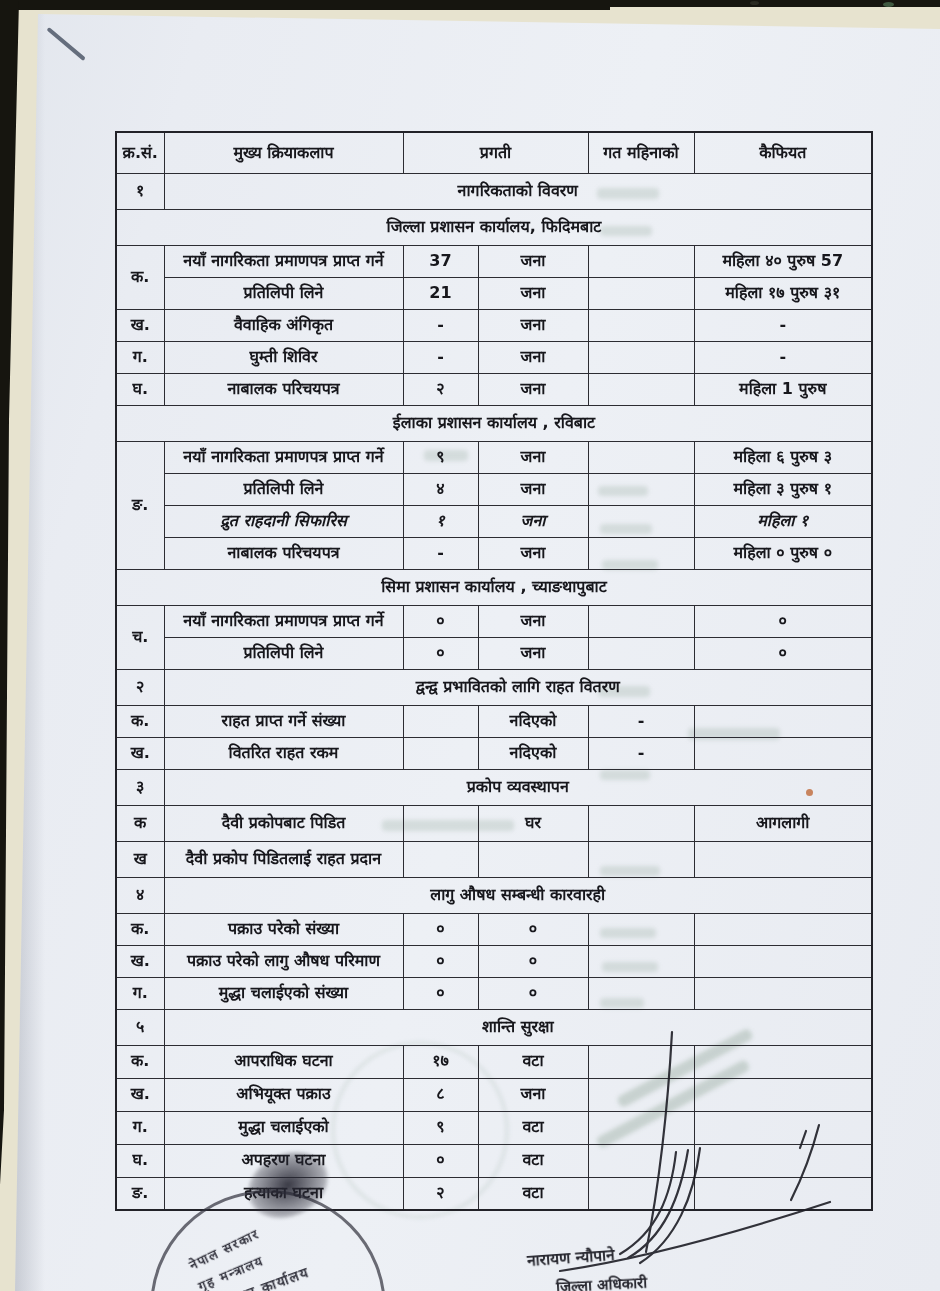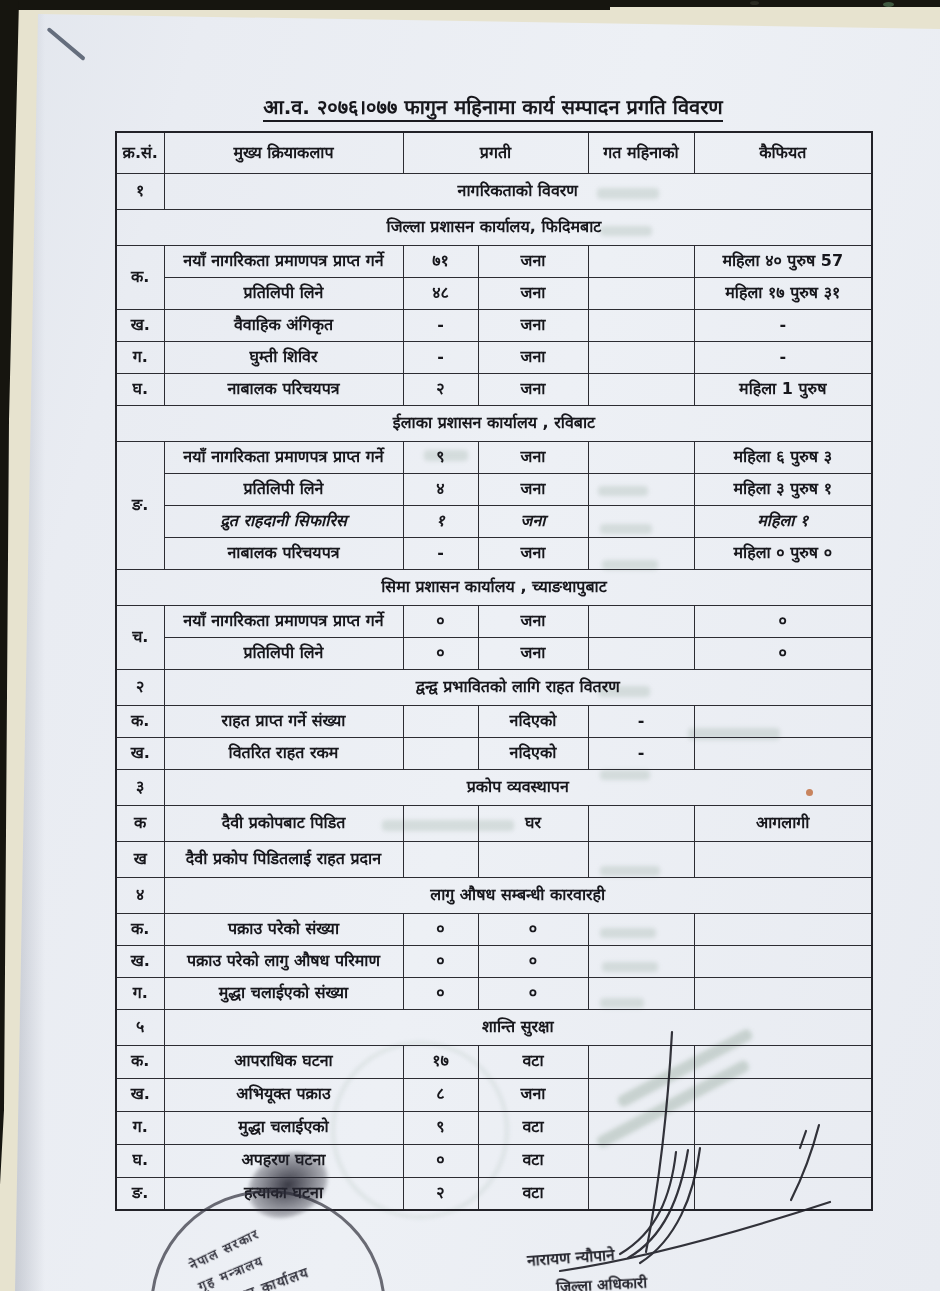--- a/index.html
+++ b/index.html
@@ -87,23 +87,20 @@
     <div class="ghost" style="left:382px;top:820px;width:132px;height:11px;"></div>
     <div class="ghost" style="left:600px;top:866px;width:60px;height:10px;"></div>
     <div class="ghost" style="left:600px;top:928px;width:56px;height:10px;"></div>
     <div class="ghost" style="left:602px;top:962px;width:56px;height:10px;"></div>
     <div class="ghost" style="left:600px;top:998px;width:44px;height:10px;"></div>
     <div class="ghost-stamp-line" style="left:610px;top:1062px;width:150px;height:12px;transform:rotate(-28deg);"></div>
     <div class="ghost-stamp-line" style="left:588px;top:1098px;width:170px;height:12px;transform:rotate(-28deg);"></div>
     <div class="ghost-circle"></div>
     <div class="speck" style="left:806px;top:789px;width:7px;height:7px;background:#c06a3a;opacity:.8;filter:blur(.5px);"></div>
 
-    <div class="doc-title">
-      <span>आ.व. २०७६।०७७ फागुन  महिनामा कार्य सम्पादन प्रगति विवरण</span>
-    </div>
 
     <div class="tbl-wrap">
       <table class="report">
         <colgroup>
           <col style="width:48px">
             <col style="width:239px">
             <col style="width:75px">
           <col style="width:110px">
             <col style="width:106px">
             <col style="width:178px">
@@ -119,28 +116,28 @@
             <tr style="height: 36px;">
               <td class="sn">१</td>
               <td colspan="5" class="sec">नागरिकताको विवरण</td>
             </tr>
             <tr style="height: 36px;">
               <td colspan="6" class="sec">जिल्ला प्रशासन कार्यालय, फिदिमबाट</td>
             </tr>
             <tr style="height: 32px;">
               <td rowspan="2" class="sn">क.</td>
               <td class="lb">नयाँ नागरिकता प्रमाणपत्र प्राप्त गर्ने</td>
-              <td>७१</td>
+              <td>37</td>
               <td>जना</td>
               <td></td>
               <td class="rm">महिला ४० पुरुष 57</td>
             </tr>
             <tr style="height: 32px;">
               <td class="lb">प्रतिलिपी लिने</td>
-              <td>४८</td>
+              <td>21</td>
               <td>जना</td>
               <td></td>
               <td class="rm">महिला १७ पुरुष ३१</td>
             </tr>
             <tr style="height: 32px;">
               <td class="sn">ख.</td>
               <td class="lb">वैवाहिक अंगिकृत</td>
               <td>-</td>
               <td>जना</td>
               <td></td>

